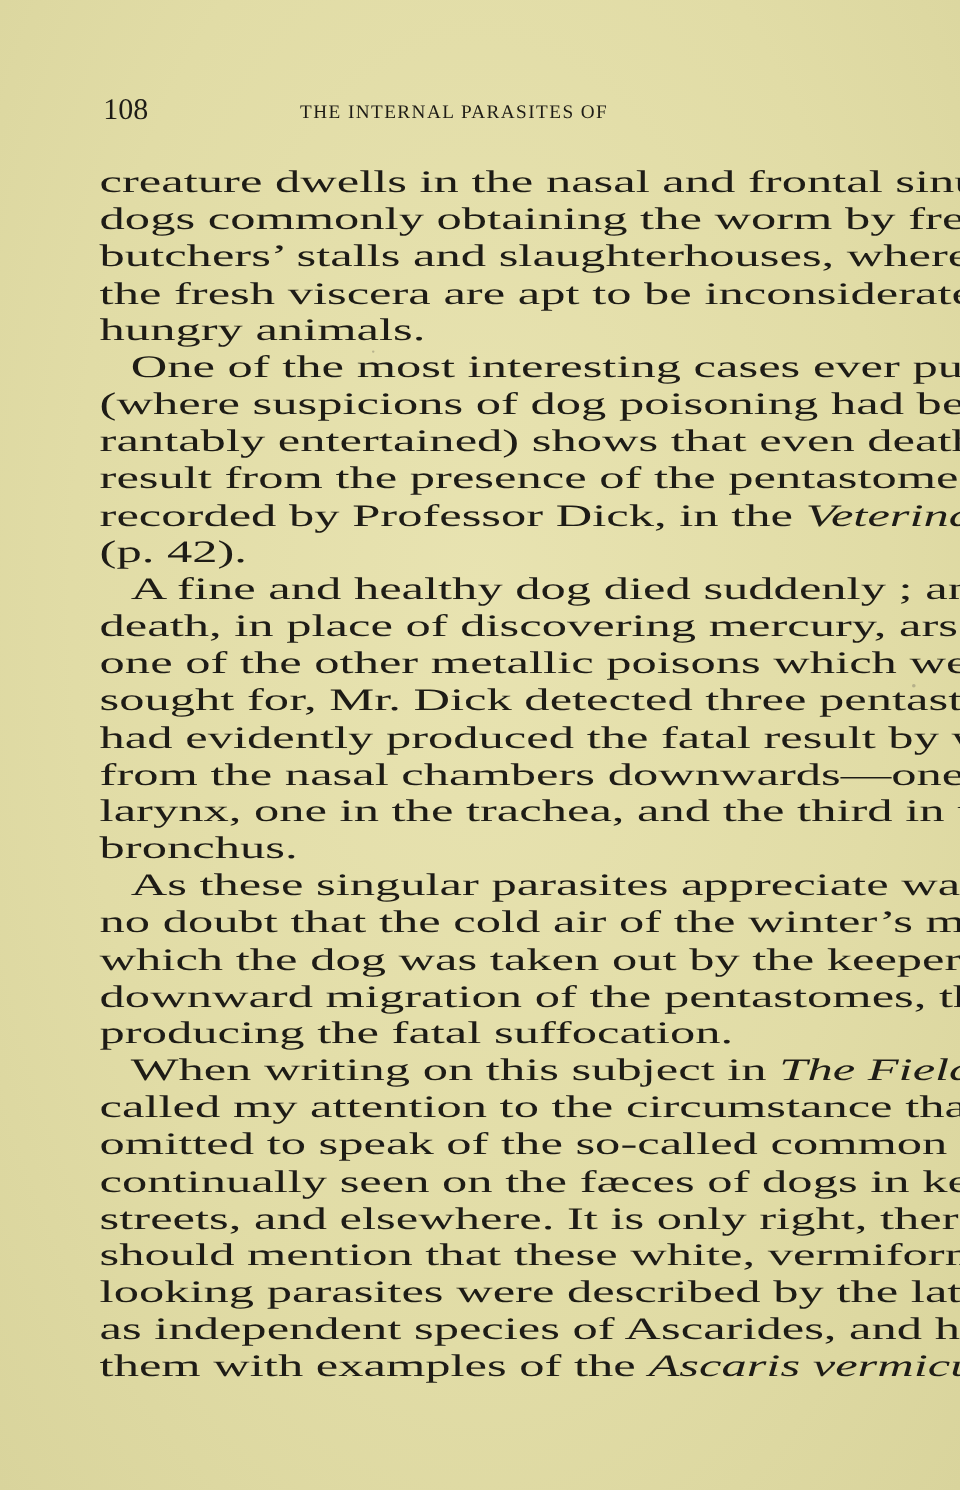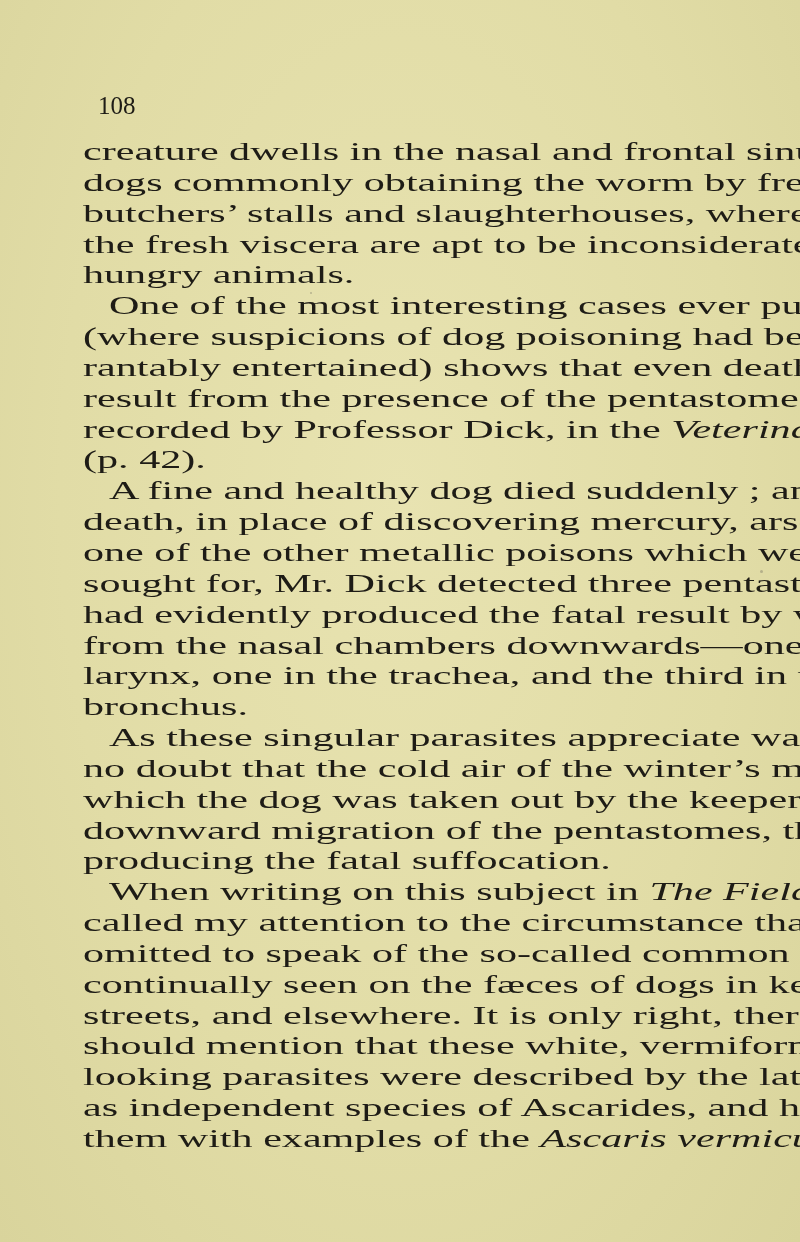--- a/index.html
+++ b/index.html
@@ -6,21 +6,21 @@
   body {
     width: 800px; height: 1242px;
     background: #e4dfaa;
     background: radial-gradient(ellipse at 50% 40%, #e8e3b1 0%, #e1dca6 60%, #d9d49c 100%);
     font-family: "DejaVu Serif", "Liberation Serif", serif;
     color: #1e1c16;
     position: relative;
     overflow: hidden;
   }
   .page-header {
-    position: absolute; top: 92px; left: 86px; width: 630px; height: 36px; margin-left: 12px;
+    position: absolute; top: 78px; left: 86px; width: 630px; height: 36px;
   }
   .page-number {
     position: absolute; left: 0; top: 0;
     font-size: 25px; letter-spacing: 0px;
     font-family: "Liberation Serif", serif;
   }
   .running-title {
     position: absolute; left: 164px; top: 7px;
     font-size: 16px; letter-spacing: 1.2px;
     font-family: "Liberation Serif", serif;
@@ -43,20 +43,21 @@
   .line.last { text-align-last: left; }
   .line.indent { text-indent: 16px; }
   i { font-style: italic; }
   .speck { position: absolute; background: #8a8670; border-radius: 50%; opacity: .5; }
 </style>
 </head>
 <body>
 
 <div class="page-header">
   <span class="page-number">108</span>
+  <span class="running-title">THE INTERNAL PARASITES OF</span>
 </div>
 
 <div class="body-text" id="body-text">
     <span class="line">creature dwells in the nasal and frontal sinuses ; our</span>
     <span class="line">dogs commonly obtaining the worm by frequenting</span>
     <span class="line">butchers’ stalls and slaughterhouses, where portions of</span>
     <span class="line">the fresh viscera are apt to be inconsiderately flung to</span>
     <span class="line last">hungry animals.</span>
     <span class="line indent">One of the most interesting cases ever published</span>
     <span class="line">(where suspicions of dog poisoning had been unwar-</span>

